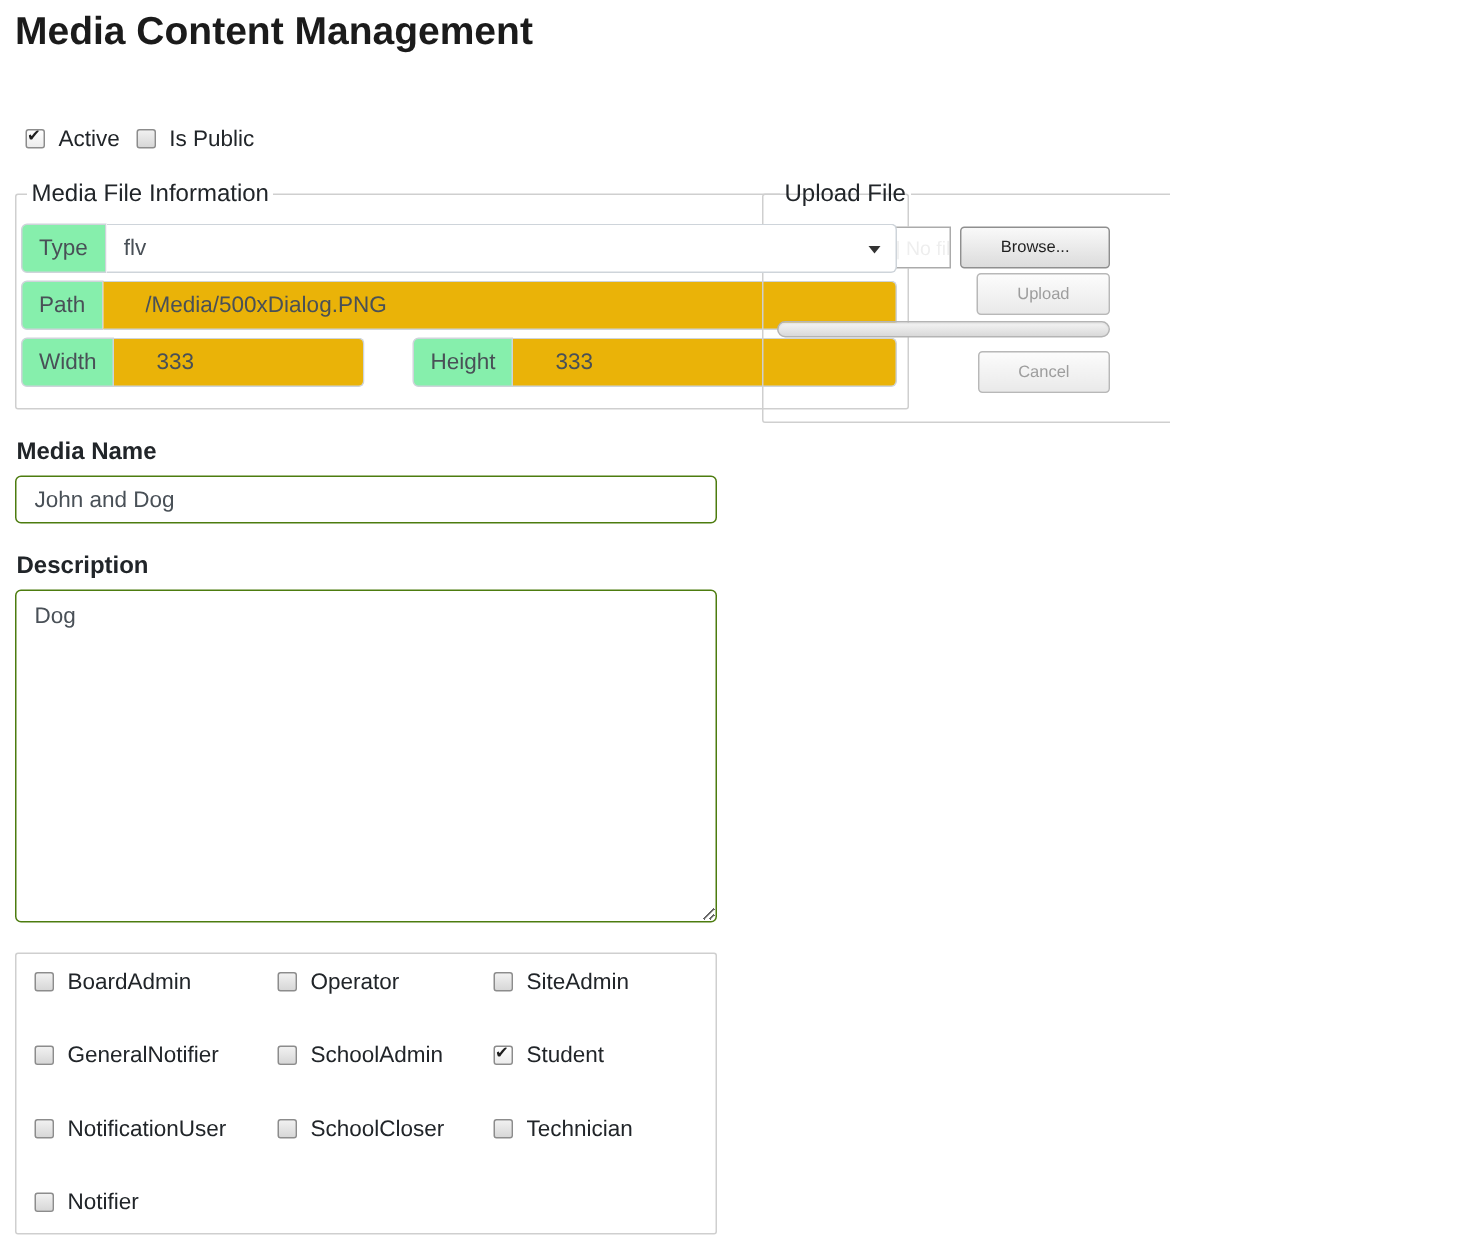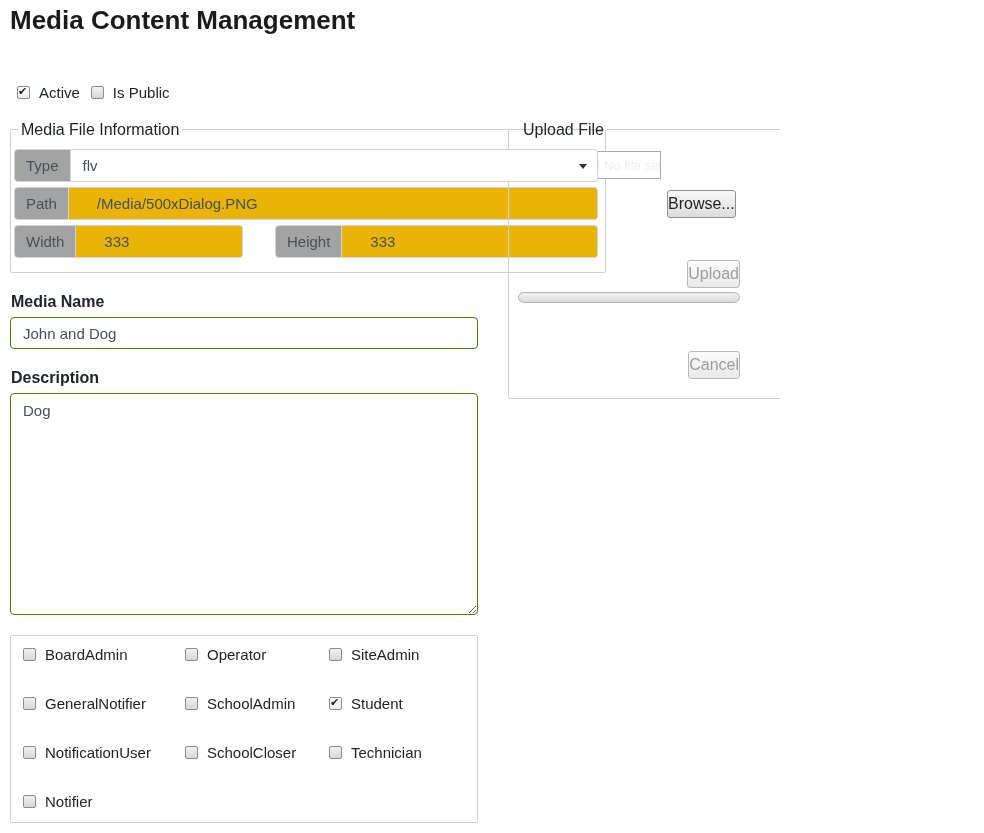--- a/index.html
+++ b/index.html
@@ -30,21 +30,21 @@
   .col-right { width:465px; flex:none; }
 
   fieldset { border:1px solid #cfcfcf; border-radius:2px; margin:0; }
   legend { width:auto; margin-left:4px; padding:0 3px; font-size:16px; font-weight:400; color:#212529; line-height:19px; }
 
   fieldset.media-info { padding:10px 7px 9px 3px; }
 
   .input-group { display:flex; height:33px; margin-bottom:5px; }
   .ig-label {
     display:flex; align-items:center; padding:11px 11px;
-    background:#a3a3a3; border:1px solid #ced4da; border-radius:4px 0 0 4px;
+    background:#86efac; border:1px solid #ced4da; border-radius:4px 0 0 4px;
     color:#495057; font-size:15px; white-space:nowrap;
   }
   .ig-field {
     flex:1; min-width:0; display:flex; align-items:center;
     border:1px solid #ced4da; border-left:0; border-radius:0 4px 4px 0;
     padding:0 12px; color:#495057; font-size:15px; background:#fff;
   }
   input.ig-input {
     flex:1; min-width:0; border:1px solid #ced4da; border-left:0;
     border-radius:0 4px 4px 0; padding:0 28px; color:#495057; font-size:15px;
@@ -95,22 +95,22 @@
   .upload-inner { width:223px; margin-left:1px; }
   .file-row { display:flex; align-items:flex-start; gap:6px; margin-bottom:3px; }
   .file-box {
     width:144px; height:28px; border:1px solid #ababab; background:#fff;
     display:flex; align-items:center; padding:0 6px; overflow:hidden;
   }
   .file-hint { font-size:13px; color:rgba(33,37,41,0.08); white-space:nowrap; }
   .win-btn {
     border:1px solid #8f8f8f; border-radius:3px;
     background:linear-gradient(#f9f9f9,#dcdcdc);
-    padding:4px 0; font-size:16px; color:#1f1f1f;
-    font-family:"Liberation Sans", sans-serif; cursor:pointer; line-height:18px;margin-top:39px;
+    padding:4px 26px; font-size:11px; color:#1f1f1f;
+    font-family:"Liberation Sans", sans-serif; cursor:pointer; line-height:18px;
   }
   .win-btn.is-disabled {
     border-color:#b8b8b8; color:#9d9d9d;
     background:linear-gradient(#fcfcfc,#e9e9e9);
   }
   .right-row { display:flex; justify-content:flex-end; margin-bottom:4px; }
   .progress-track {
     height:11px; width:222px; border:1px solid #b4b4b4; border-radius:6px;
     background:linear-gradient(#f5f5f5,#d9d9d9); margin:2px 0 9px 1px;
     box-shadow:inset 0 1px 1px rgba(0,0,0,0.06);

